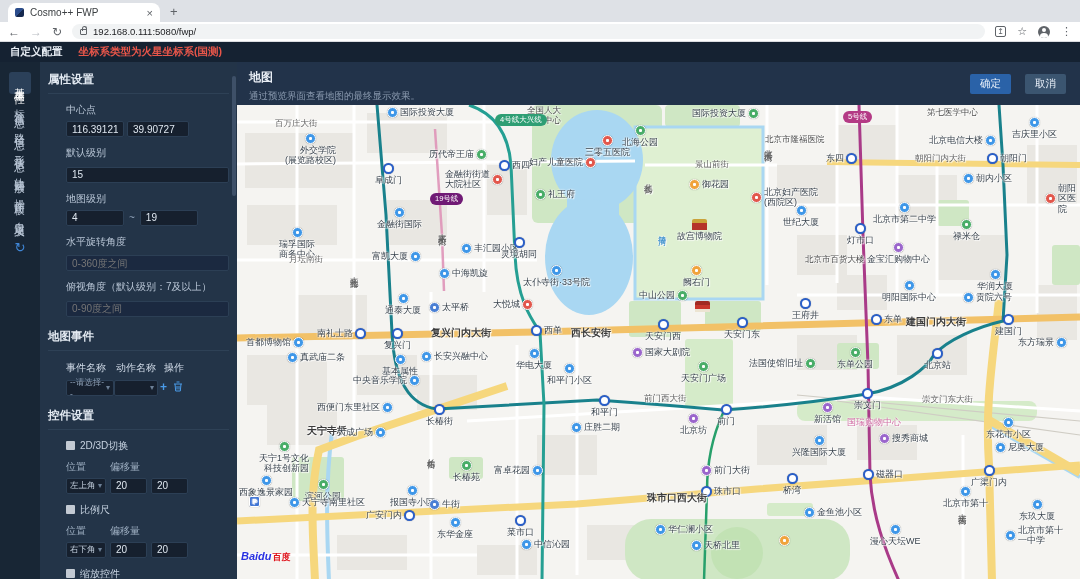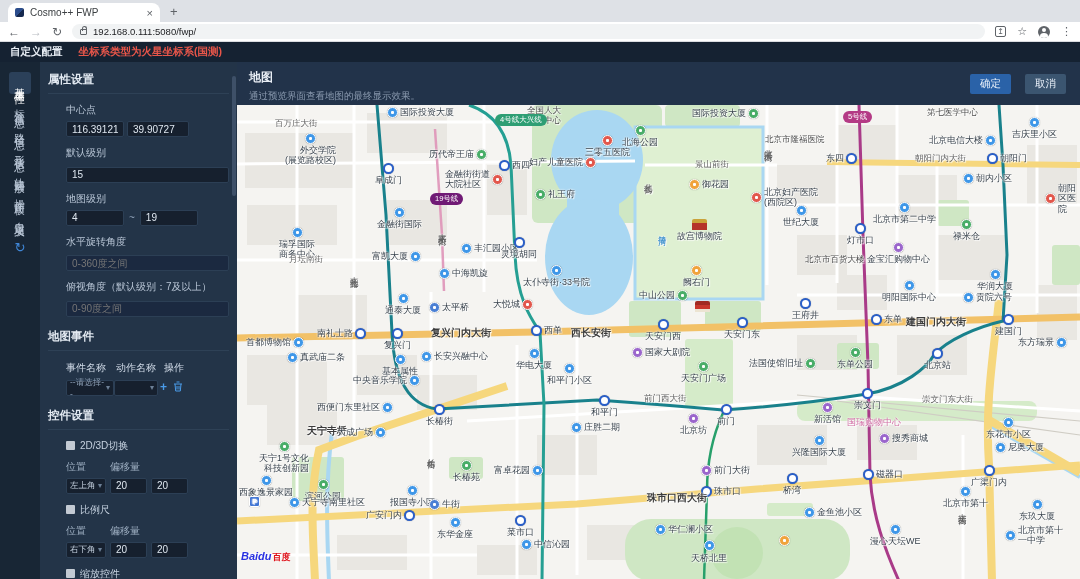--- a/index.html
+++ b/index.html
@@ -476,21 +476,21 @@
           <div class="lbl v k-p" style="left: 153px; top: 380px;"><span class="ic i-p"></span><span class="t">报国寺小区</span></div>
           <div class="lbl k-rdv" style="left: 189px; top: 347px;"><span class="t">长椿街</span></div>
           <div class="lbl v k-g" style="left: 216px; top: 355px;"><span class="ic i-g"></span><span class="t">长椿苑</span></div>
           <div class="lbl ir k-p" style="left: 257px; top: 360px;"><span class="ic i-p"></span><span class="t">富卓花园</span></div>
           <div class="lbl ir k-m" style="left: 129px; top: 405px;"><span class="ic i-m"></span><span class="t">广安门内</span></div>
           <div class="lbl k-b" style="left: 192px; top: 394px;"><span class="ic i-b"></span><span class="t">牛街</span></div>
           <div class="lbl v k-p" style="left: 200px; top: 412px;"><span class="ic i-p"></span><span class="t">东华金座</span></div>
           <div class="lbl v k-m" style="left: 270px; top: 410px;"><span class="ic i-m"></span><span class="t">菜市口</span></div>
           <div class="lbl k-pk" style="left: 12px; top: 391px;"><span class="ic i-pk">P</span></div>
           <div class="lbl k-p" style="left: 284px; top: 434px;"><span class="ic i-p"></span><span class="t">中信沁园</span></div>
-          <div class="lbl k-p" style="left: 454px; top: 435px; flex-direction: column;"><span class="ic i-p"></span><span class="t">天桥北里</span></div>
+          <div class="lbl k-p" style="left: 454px; top: 435px;"><span class="ic i-p"></span><span class="t">天桥北里</span></div>
           <div class="lbl k-o" style="left: 542px; top: 430px;"><span class="ic i-o"></span></div>
         </div>
       <div id="badges">
           <div class="badge" style="left: 258px; top: 9px; background: rgb(46, 158, 116);">4号线大兴线</div>
           <div class="badge" style="left: 193px; top: 88px; background: #701a75;">19号线</div>
           <div class="badge" style="left: 606px; top: 6px; background: rgb(180, 58, 133);">5号线</div>
         </div>
       <div class="bdlogo">
         <span class="b1">Baidu</span><span class="b2">百度</span>
       </div>

